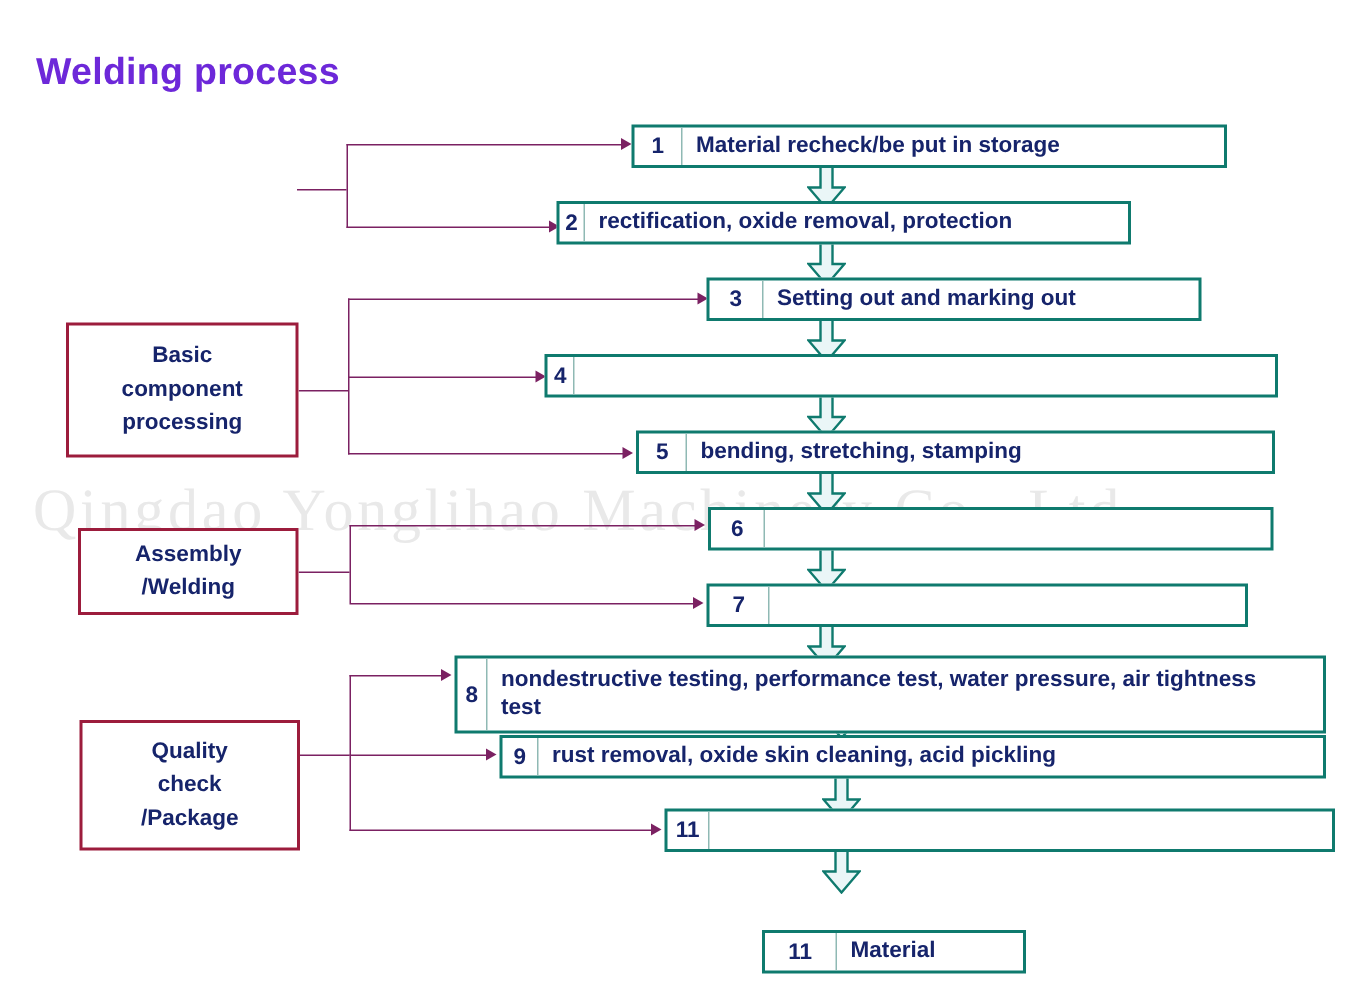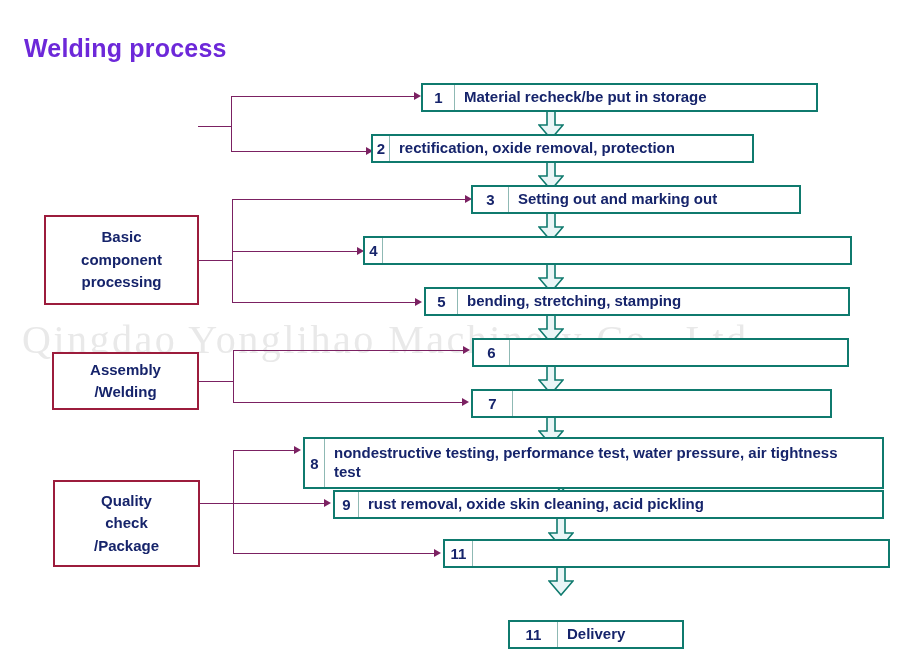--- a/index.html
+++ b/index.html
@@ -275,16 +275,16 @@
     <div class="step-num" style="width:24px;">9</div>
     <div class="step-text">rust removal, oxide skin cleaning, acid pickling</div>
   </div>
 
   <div class="step-box" style="left:443px; top:539px; width:447px; height:29px;">
     <div class="step-num" style="width:28px;">11</div>
   </div>
 
   <div class="step-box" style="left:508px; top:620px; width:176px; height:29px;">
     <div class="step-num" style="width:48px;">11</div>
-    <div class="step-text">Delivery</div>
+    <div class="step-text">Material</div>
   </div>
 
 </div>
 
 </body></html>

